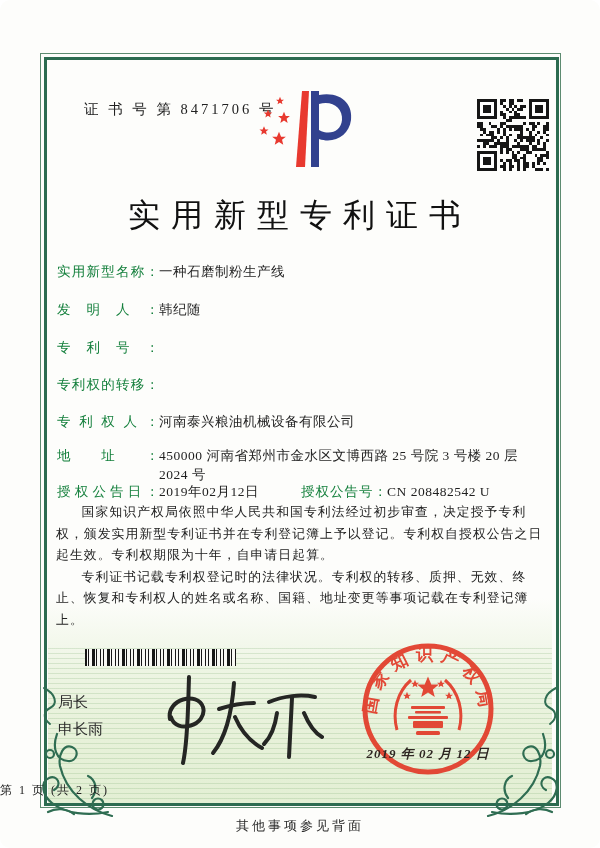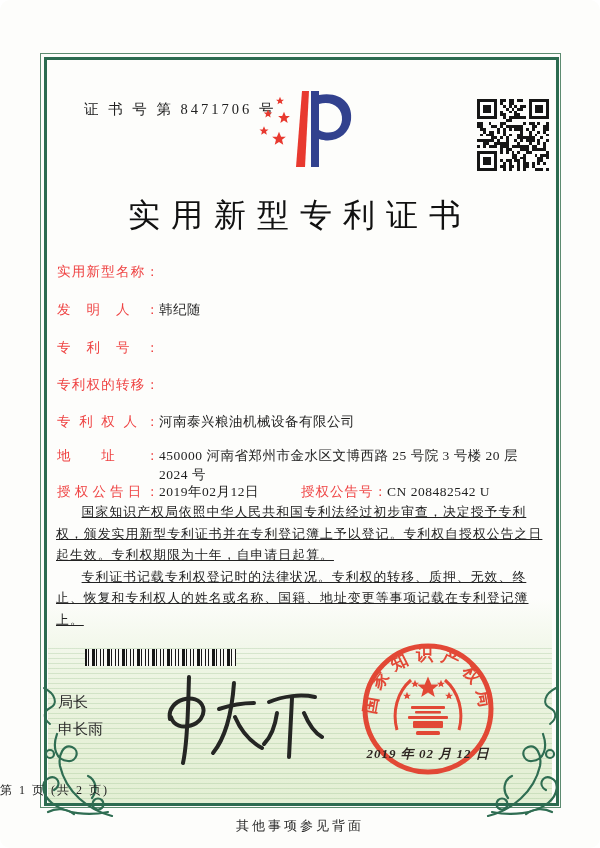--- a/index.html
+++ b/index.html
@@ -17,28 +17,28 @@
       background:repeating-linear-gradient(to bottom, rgba(120,170,110,.45) 0 1px, rgba(120,170,110,0) 1px 5px);}
   
   .cert-no{position:absolute;left:84px;top:100px;font-size:14.5px;letter-spacing:3px;color:#222;}
   .logo{position:absolute;left:256px;top:87px;width:100px;height:90px;}
   .qr{position:absolute;left:477px;top:99px;width:72px;height:72px;}
   .title{position:absolute;left:0;top:186px;width:100%;text-align:center;
          font-size:32px;font-weight:400;letter-spacing:11px;color:#111;margin-top:8px;}
   
   .fields{position:absolute;left:57px;top:250px;width:470px;font-size:13.5px;}
   .row{position:absolute;left:0;display:flex;align-items:flex-start;width:470px;line-height:19px;}
-  .lbl{display:inline-block;width:102px;flex:0 0 102px;text-align:justify;text-align-last:justify;color:#ef4444;}
+  .lbl{display:inline-block;width:102px;flex:0 0 102px;text-align:justify;text-align-last:justify;color:#15803d;}
   .val{flex:1;letter-spacing:.5px;max-width:372px;}
   .r1{top:12px}.r2{top:50px}.r3{top:88px}.r4{top:125px}.r5{top:162px}.r6{top:196px}.r7{top:232px}
   .grant2{position:absolute;left:244px;top:0;display:flex;align-items:center;}
   .grant2 .lbl{width:86px;flex:0 0 86px;}
   
   .paras{position:absolute;left:56px;top:502px;width:489px;font-size:12.8px;line-height:21.5px;
-         letter-spacing:1.1px;color:#222;text-decoration:underline;}
+         letter-spacing:1.1px;color:#222;}
   .paras p{margin:0;text-indent:2em;}
   
   .barcode{position:absolute;left:85px;top:649px;width:151px;height:17px;
      background:repeating-linear-gradient(90deg,#161616 0 1.5px,#f8f8f4 1.5px 3px,#161616 3px 4px,#f8f8f4 4px 7.5px,#161616 7.5px 10px,#f8f8f4 10px 11px,#161616 11px 12px,#f8f8f4 12px 15px);}
   .signer{position:absolute;left:58px;top:688px;font-family:"Liberation Sans","DejaVu Sans",sans-serif;
           font-size:15px;line-height:27px;color:#2a2a2a;}
   .signature{position:absolute;left:142px;top:668px;width:190px;height:102px;}
   .seal{position:absolute;left:359px;top:640px;width:138px;height:138px;}
   .seal-date{position:absolute;left:356px;top:745px;width:144px;text-align:center;
              font-size:13px;letter-spacing:1px;color:#2e2622;font-weight:600;font-style:italic;}
@@ -296,20 +296,21 @@
       <rect x="0" y="18" width="7" height="7" fill="#161616"></rect>
       <rect x="1" y="19" width="5" height="5" fill="#ffffff"></rect>
       <rect x="2" y="20" width="3" height="3" fill="#161616"></rect>
     </svg>
 
   <div class="title">实用新型专利证书</div>
 
   <div class="fields">
     <div class="row r1">
       <span class="lbl">实用新型名称：</span>
+      <span class="val">一种石磨制粉生产线</span>
     </div>
     <div class="row r2">
       <span class="lbl">发明人：</span>
       <span class="val">韩纪随</span>
     </div>
     <div class="row r3">
       <span class="lbl">专利号：</span>
     </div>
     <div class="row r4">
       <span class="lbl">专利权的转移：</span>

